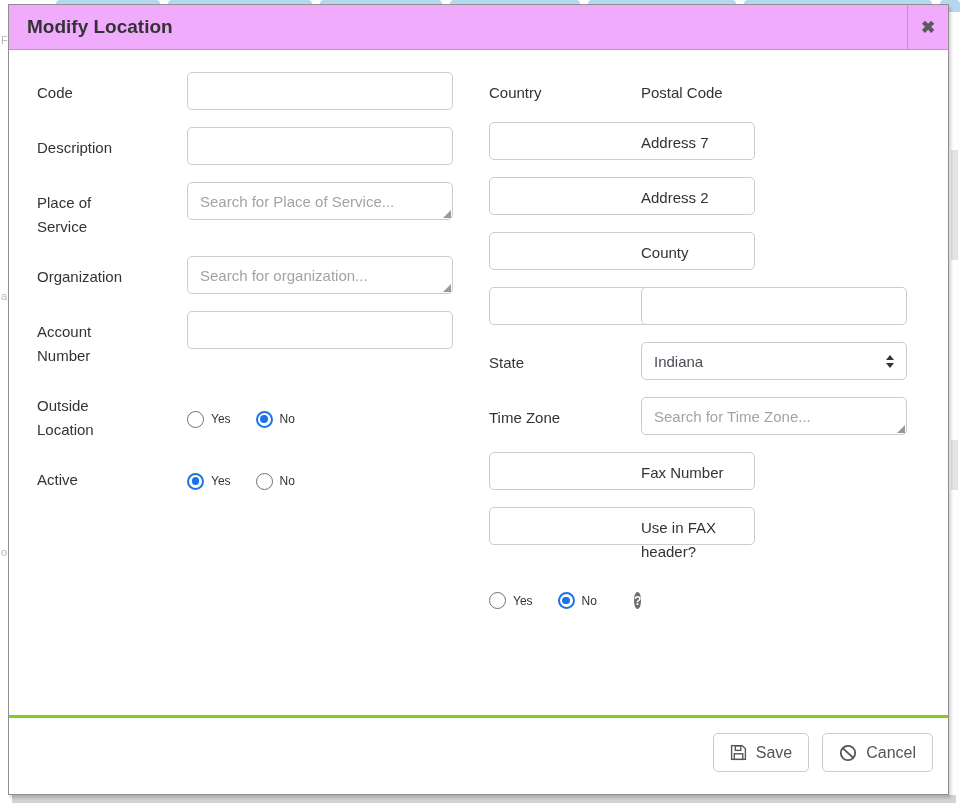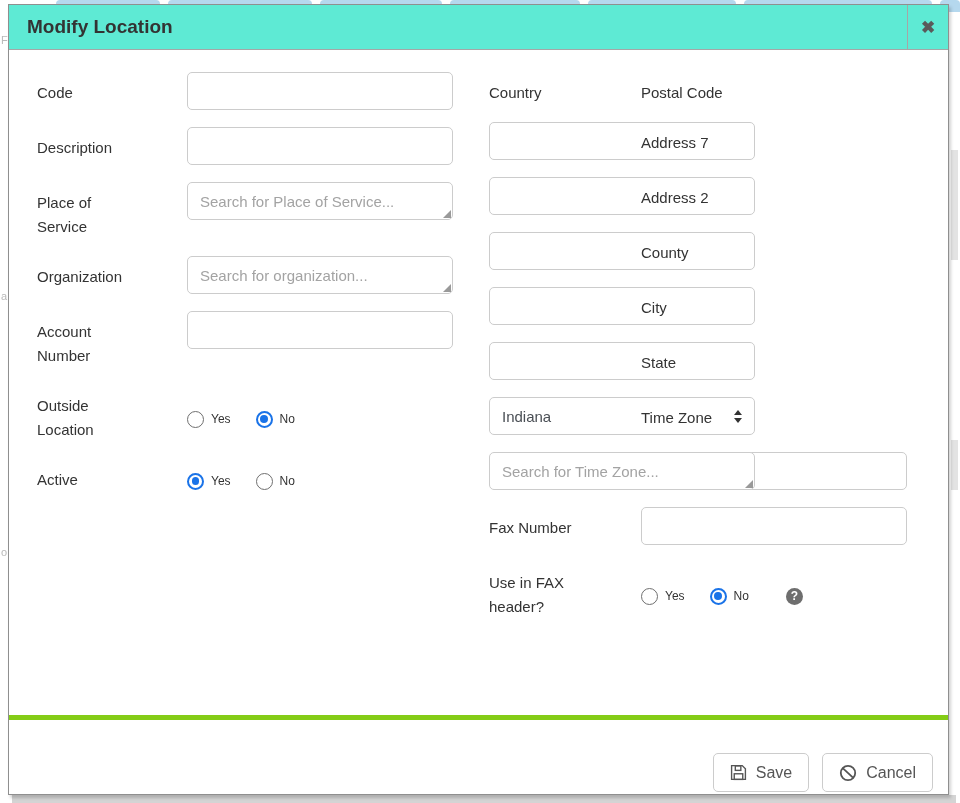--- a/index.html
+++ b/index.html
@@ -13,21 +13,21 @@
   .bg-left-strip span { position:absolute; left:1px; }
   .bg-right-strip { position:absolute; top:0; right:0; width:10px; height:795px; overflow:hidden; }
   .bg-right-strip i { position:absolute; left:1px; width:7px; background:#e3e3e3; display:block; }
   .bg-bottom-strip { position:absolute; left:12px; right:4px; bottom:0; height:8px; background:#d4d4d4; }
 
   
   .modal { position:absolute; left:8px; top:4px; width:941px; height:791px;
            background:#fff; border:1px solid #8f8f8f; display:flex; flex-direction:column;
            box-shadow:2px 3px 3px rgba(0,0,0,0.18); }
 
-  .modal-header { height:45px; flex:0 0 45px; background:#5eead4; border-bottom:1px solid #a6a6a6;
+  .modal-header { height:45px; flex:0 0 45px; background:#f0abfc; border-bottom:1px solid #a6a6a6;
                   display:flex; align-items:stretch; }
   .modal-title { flex:1; font-size:19px; font-weight:bold; color:#333; line-height:44px; padding-left:18px; }
   .modal-close { width:41px; border-left:1px solid #a6a6a6; display:flex; align-items:center; justify-content:center;
                  cursor:pointer; }
   .modal-close span { font-size:17px; font-weight:bold; color:#5a5a5a; }
 
   .modal-body { flex:1; display:flex; padding:22px 10px 0 28px; overflow:hidden; }
   .col { display:grid; grid-template-columns:150px 266px; row-gap:17px; align-content:start; }
   .col.right { margin-left:36px; grid-template-columns:152px 266px; }
 
@@ -55,22 +55,22 @@
   .radio { width:17px; height:17px; border-radius:50%; border:1.6px solid #6f6f6f; background:#fff;
            position:relative; cursor:pointer; flex:0 0 auto; }
   .radio.checked { border:2px solid #1a73e8; }
   .radio.checked::after { content:''; position:absolute; left:2.6px; top:2.6px; right:2.6px; bottom:2.6px;
                           background:#1a73e8; border-radius:50%; }
   .radio-label { font-size:12px; color:#333; margin-left:7px; margin-right:25px; cursor:pointer; }
   .radio-label:last-child { margin-right:0; }
   .help-icon { width:17px; height:17px; border-radius:50%; background:#6e6e6e; color:#fff; font-size:12px;
                font-weight:bold; display:flex; align-items:center; justify-content:center; margin-left:12px; cursor:pointer; }
 
-  .modal-footer { flex:0 0 79px; border-top:5px solid #84cc16; display:flex; justify-content:flex-end;
-                  align-items:center; gap:13px; padding:31px 15px 0 0; }
+  .modal-footer { flex:0 0 79px; border-top:3px solid #84cc16; display:flex; justify-content:flex-end;
+                  align-items:flex-start; gap:13px; padding:15px 15px 0 0; }
   .btn { display:inline-flex; align-items:center; gap:9px; height:39px; padding:0 16px;
          border:1px solid #ccc; border-radius:5px; background:#fff; color:#555; font-size:16px;
          font-family:"Liberation Sans", sans-serif; cursor:pointer; }
   .btn svg { display:block; }
 </style>
 </head>
 <body>
 
 <div class="bg-tabs">
   <div class="bg-tab" style="left:56px;width:104px;"></div>
@@ -153,21 +153,20 @@
 
       <div class="f-label"><span>Address 7</span></div>
       <div><input class="txt" type="text" style=""></div>
 
       <div class="f-label"><span>Address 2</span></div>
       <div><input class="txt" type="text" style=""></div>
 
       <div class="f-label"><span>County</span></div>
       <div><input class="txt" type="text" style=""></div>
 
-      <div class="f-label"><span>City</span></div>
       <div><input class="txt" type="text" style=""></div>
 
       <div class="f-label"><span>State</span></div>
       <div class="select">
         <span class="val">Indiana</span>
         <span class="caret">
             <span class="up"></span>
             <span class="down"></span>
           </span>
       </div>

